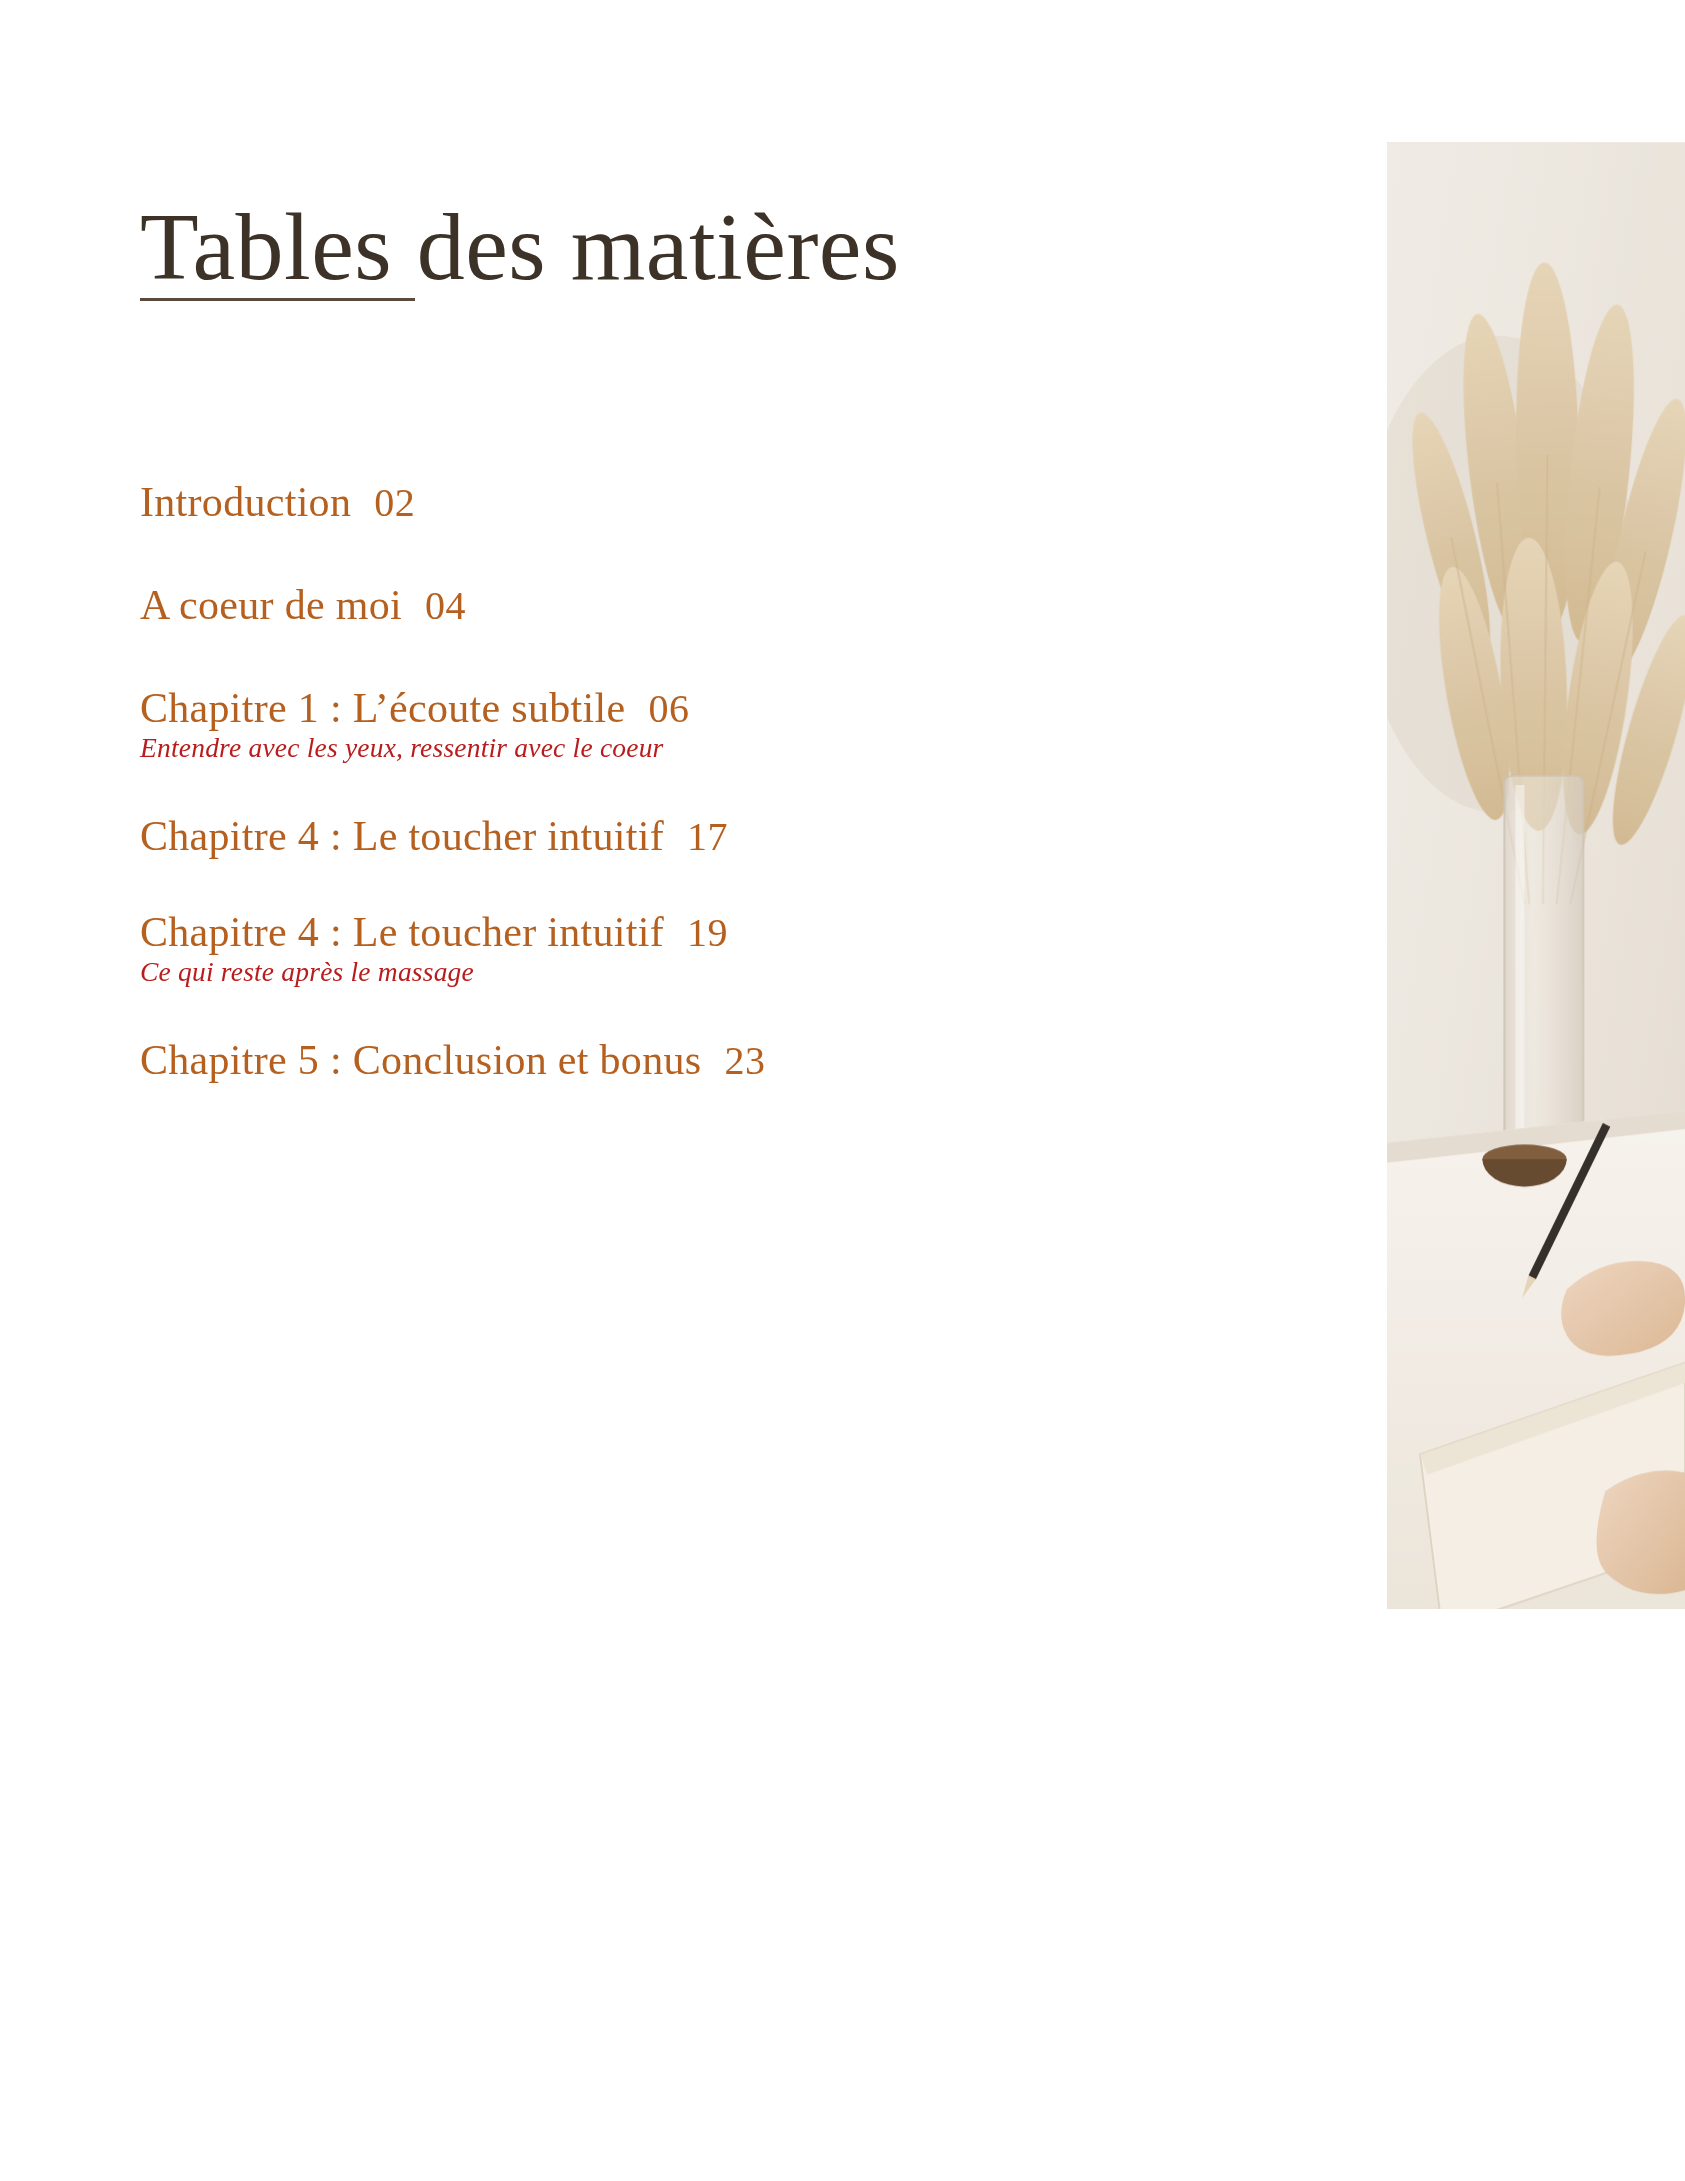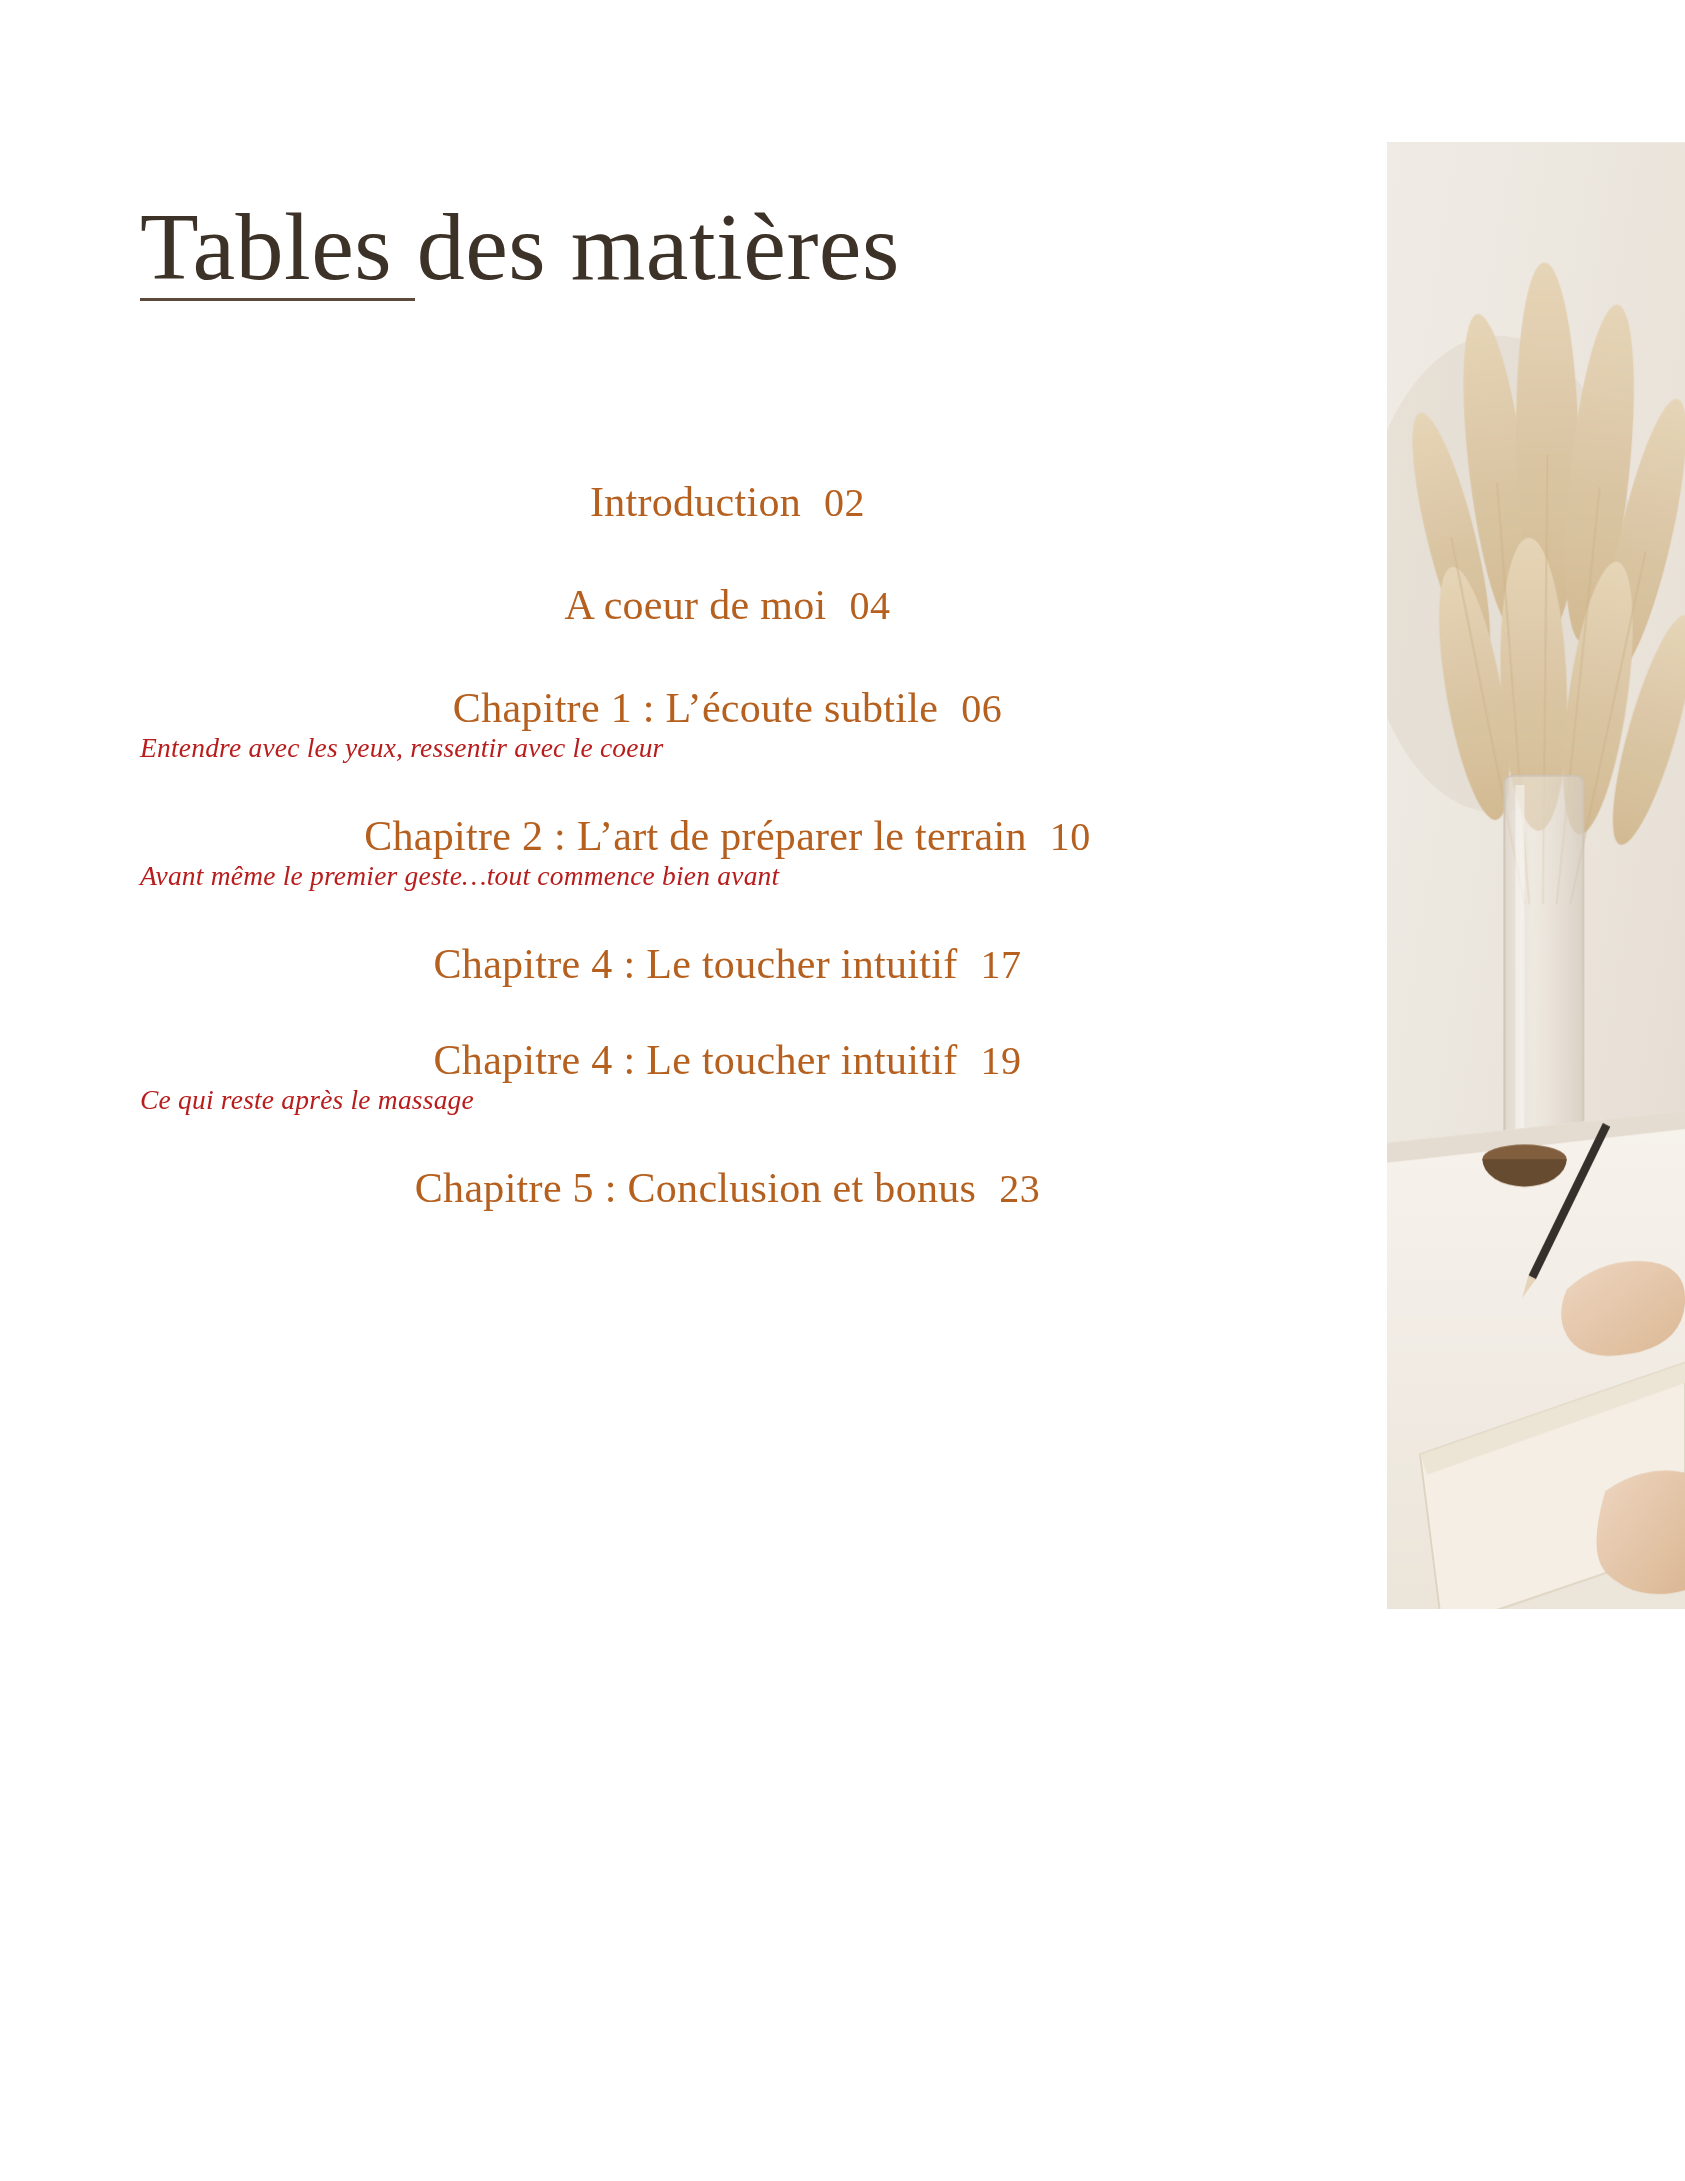--- a/index.html
+++ b/index.html
@@ -48,21 +48,21 @@
   .toc-entry {
     position: relative;
     margin-bottom: 55px;
   }
   .toc-entry.has-sub {
     margin-bottom: 48px;
   }
   .entry-row {
     display: flex;
     align-items: baseline;
-    justify-content: center;
+    justify-content: flex-start;
   }
   .entry-label {
     font-family: "Liberation Serif", serif;
     font-size: 42px;
     color: #b5601f;
     letter-spacing: 0.3px;
     white-space: nowrap;
   }
   .entry-page {
     font-family: "Liberation Serif", serif;
@@ -129,27 +129,20 @@
     </div>
 
     <div class="toc-entry has-sub">
       <div class="entry-row">
         <span class="entry-label">Chapitre 1 : L’écoute subtile</span>
         <span class="entry-page">06</span>
       </div>
       <div class="entry-sub">Entendre avec les yeux, ressentir avec le coeur</div>
     </div>
 
-    <div class="toc-entry has-sub">
-      <div class="entry-row">
-        <span class="entry-label">Chapitre 2 : L’art de préparer le terrain</span>
-        <span class="entry-page">10</span>
-      </div>
-      <div class="entry-sub">Avant même le premier geste…tout commence bien avant</div>
-    </div>
 
     <div class="toc-entry has-sub">
       <div class="entry-row">
         <span class="entry-label">Chapitre 4 : Le toucher intuitif</span>
         <span class="entry-page">17</span>
       </div>
     </div>
 
     <div class="toc-entry has-sub">
       <div class="entry-row">

